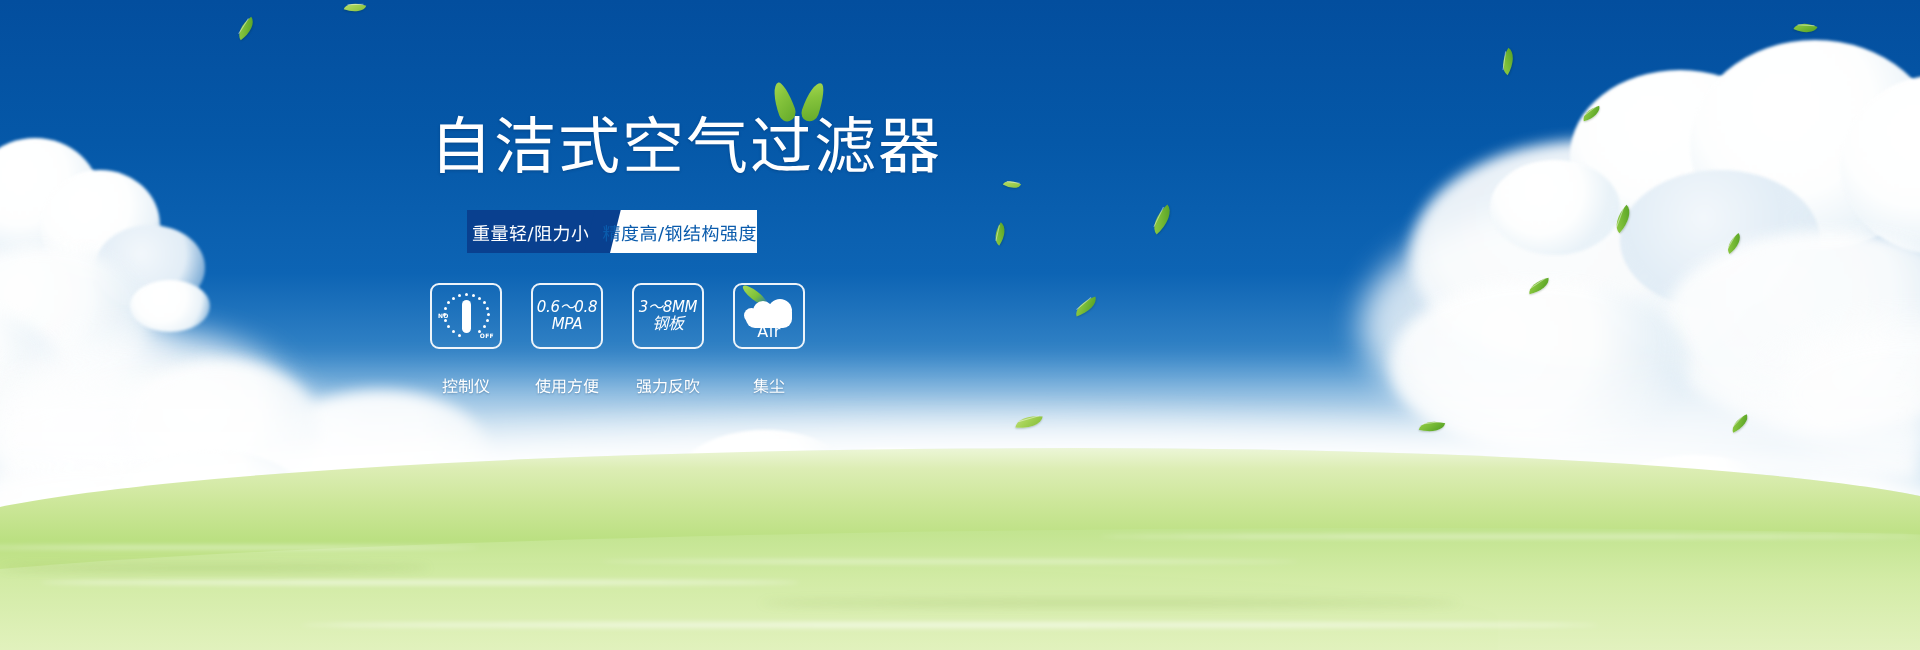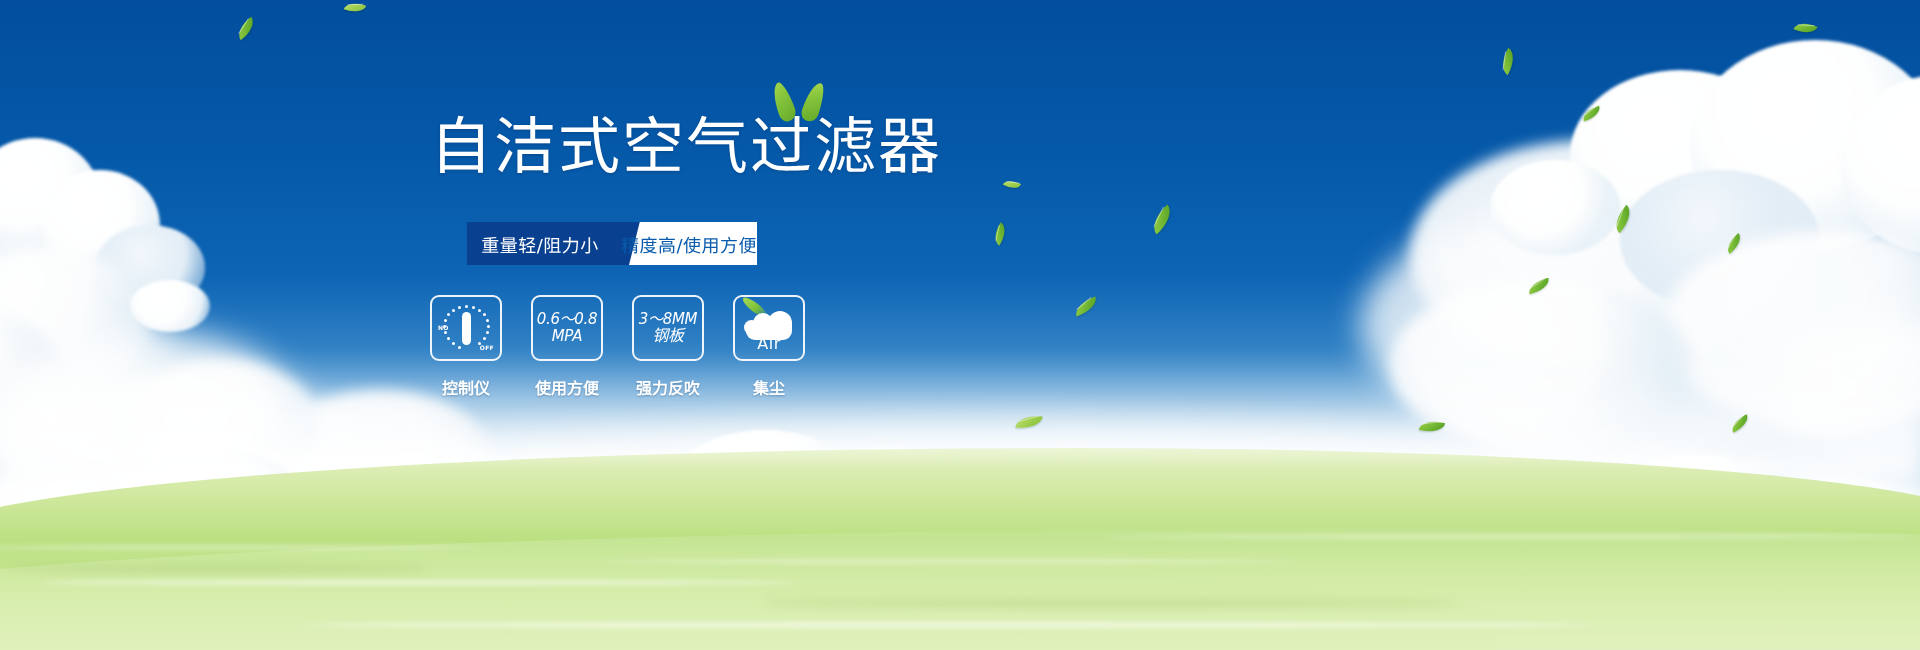--- a/index.html
+++ b/index.html
@@ -133,21 +133,21 @@
   .title-leaves .tl{
     position:absolute;width:17px;height:40px;
     background:linear-gradient(150deg,#A8D94F 0%,#86C43C 40%,#63A92A 100%);
     border-radius:60% 40% 55% 45% / 78% 76% 24% 22%;
   }
   .title-leaves .tl.l{left:0;transform:rotate(-20deg);}
   .title-leaves .tl.r{left:30px;transform:rotate(18deg);}
 
   
   .tagbar{
-    position:relative;margin-top:32px;
+    position:relative;margin-top:20px;
     width:327px;height:43px;display:flex;overflow:hidden;padding-left:37px;
   }
   .tag{
     display:flex;align-items:center;justify-content:center;
     font-size:18px;letter-spacing:.5px;white-space:nowrap;
   }
   .tag-dark{
     background:#09408F;color:#ffffff;
     width:161px;padding-right:8px;
   }
@@ -172,23 +172,22 @@
     border:2px solid rgba(255,255,255,.92);
     border-radius:9px;
     display:flex;flex-direction:column;
     align-items:center;justify-content:center;
     color:#ffffff;line-height:1.12;
     text-align:center;
   }
   .fbox .txt{font-size:15px;letter-spacing:-.3px;font-style:italic;}
   .fbox .txt.cn{font-size:16px;}
   .fcap{
-    margin-top:14px;font-size:16px;color:#ffffff;white-space:nowrap;
+    margin-top:24px;font-size:16px;color:#ffffff;white-space:nowrap;
     text-shadow:0 1px 2px rgba(0,40,80,.3);
-    font-weight:bold;
   }
 
   
   .knob{position:relative;width:54px;height:50px;}
   .knob .dot{position:absolute;width:3px;height:3px;border-radius:50%;background:#fff;}
   .knob .bar{
     position:absolute;left:50%;top:9px;margin-left:-4.5px;
     width:9px;height:33px;border-radius:5px;background:#fff;
   }
   .knob .lbl{position:absolute;font-size:6px;font-weight:bold;color:#fff;letter-spacing:.3px;}
@@ -322,21 +321,21 @@
       <h1 class="title">自洁式空气过滤器</h1>
       <div class="title-leaves">
         <span class="tl l"></span>
         <span class="tl r"></span>
       </div>
     </div>
 
     <div class="tagbar">
       <div class="tag tag-dark">重量轻/阻力小</div>
       <div class="tag tag-light">
-        <span>精度高/使用方便</span>
+        <span>精度高/钢结构强度</span>
       </div>
     </div>
 
     <div class="features">
 
       <div class="feature">
         <div class="fbox">
           <div class="knob">
             <span class="bar"></span>
             <span class="dot" style="left:26px;top:2px;"></span>

